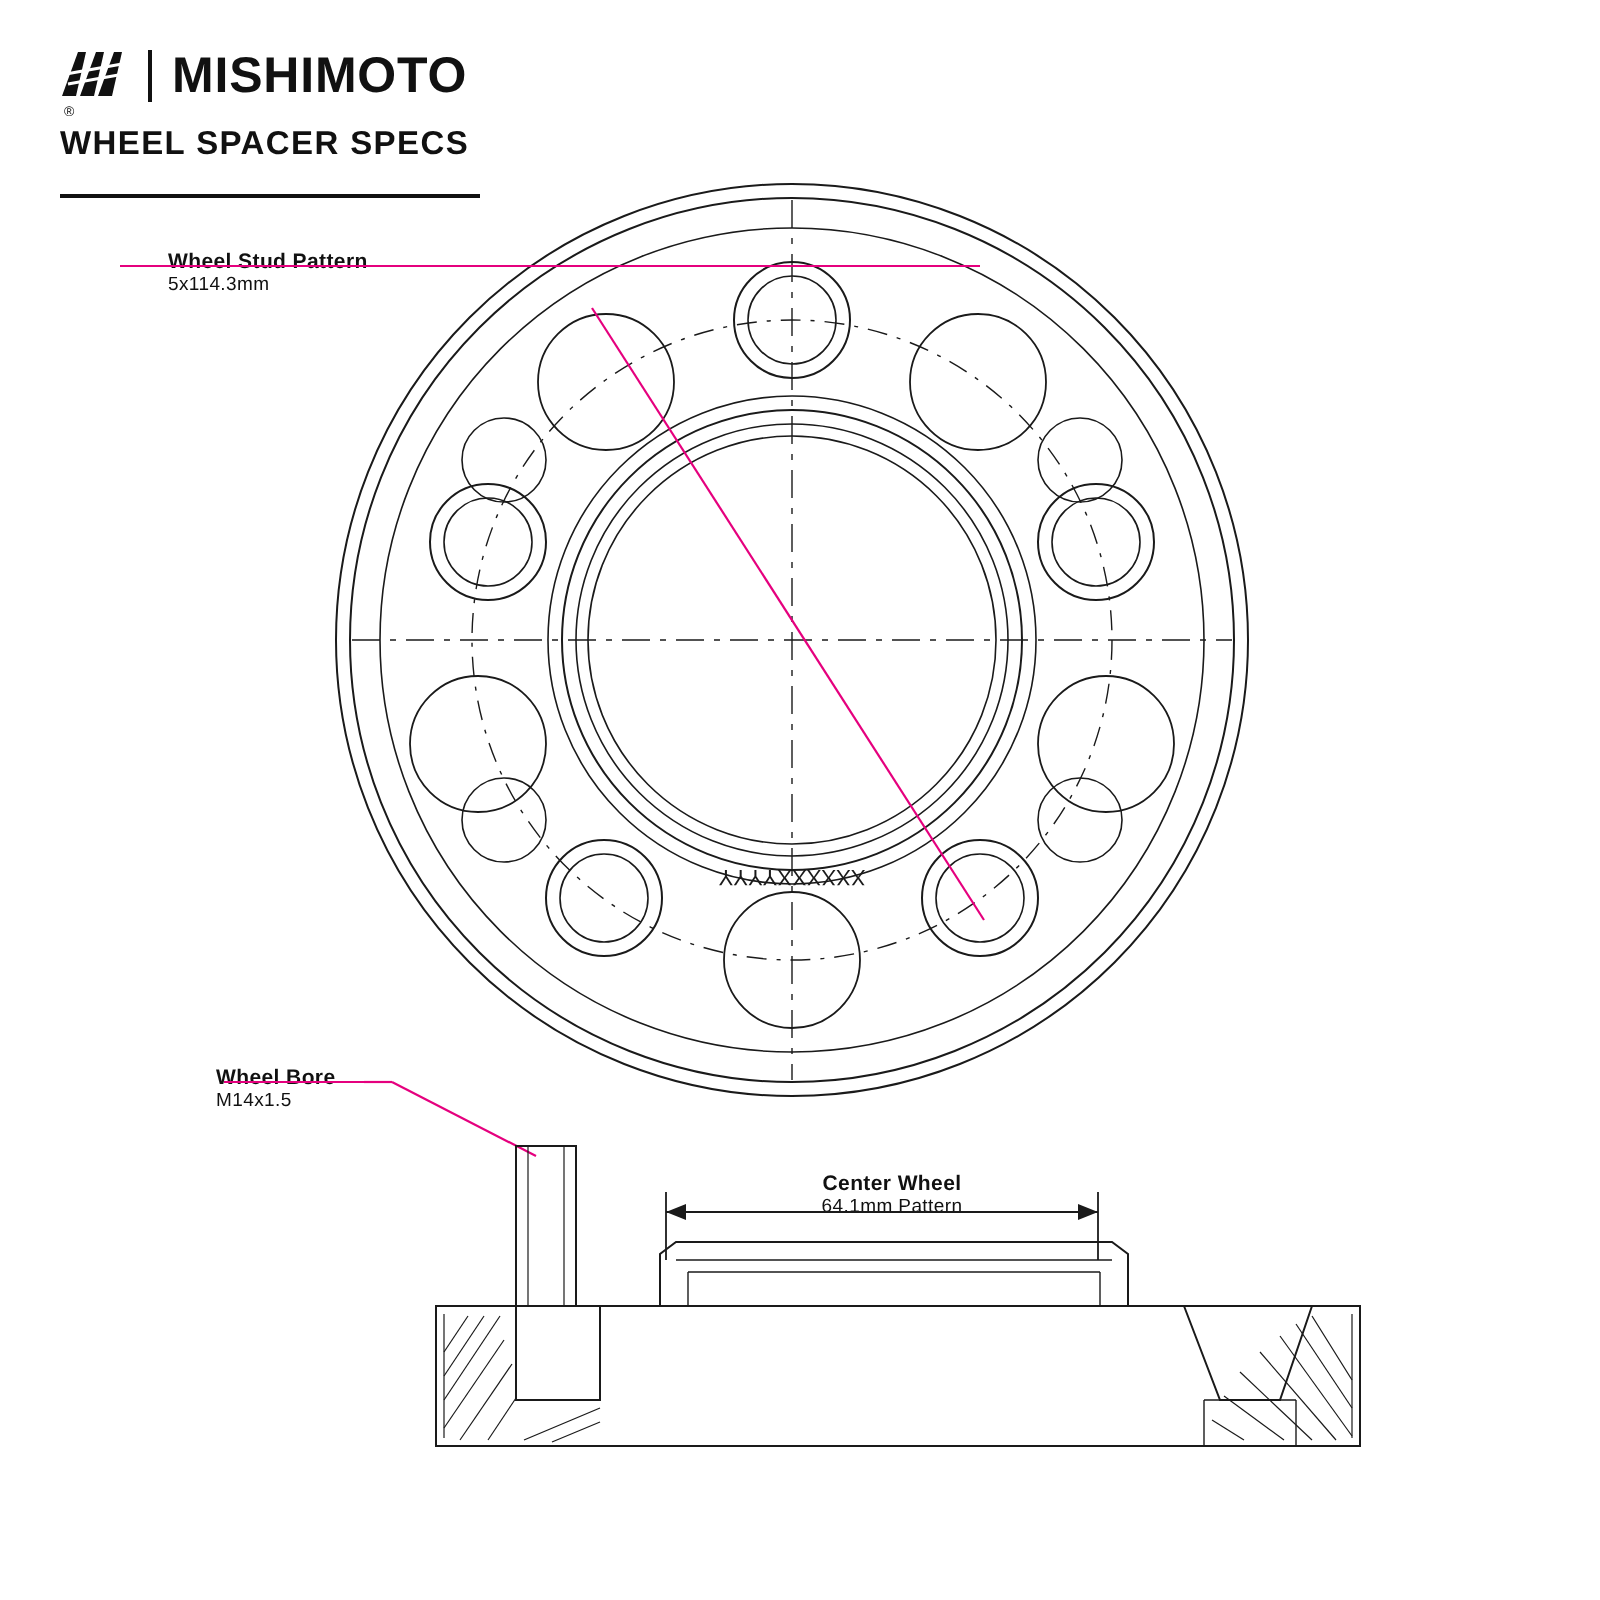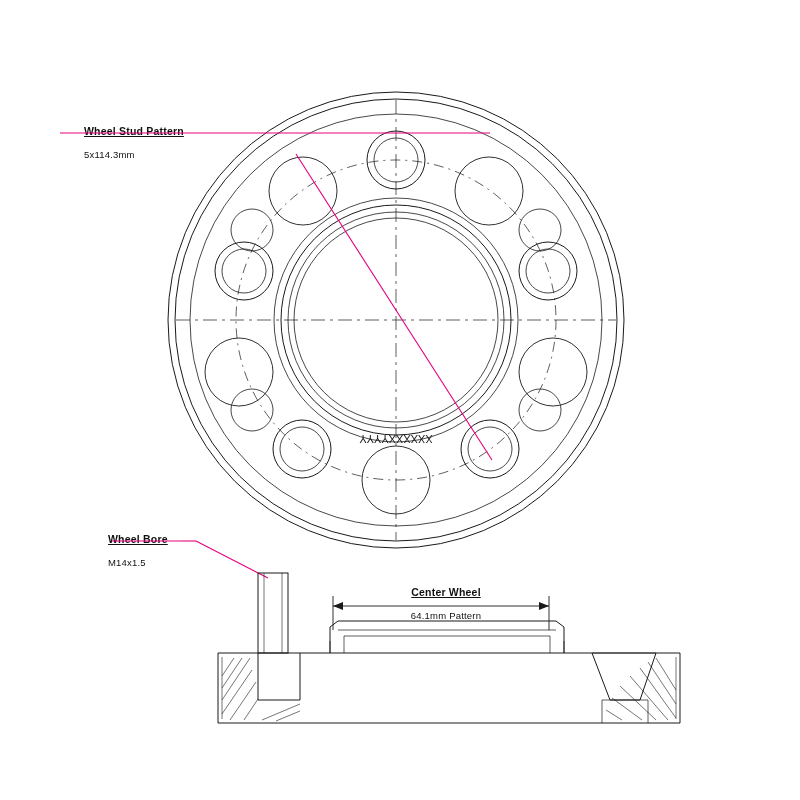--- a/index.html
+++ b/index.html
@@ -76,25 +76,24 @@
 
   
   .callout {
     position: absolute;
   }
   .callout .c-title {
     font-size: 10.5px;
     font-weight: bold;
     letter-spacing: 0.2px;
     white-space: nowrap;
-    text-decoration: underline;
   }
   .callout .c-value {
     font-size: 9.5px;
-    margin-top: 12px;
+    margin-top: 0;
     letter-spacing: 0.2px;
     white-space: nowrap;
   }
   #callout-stud-pattern { left: 84px; top: 125px; }
   #callout-wheel-stud { left: 108px; top: 533px; }
 
   #callout-center-bore {
     left: 366px;
     top: 586px;
     text-align: center;
@@ -110,20 +109,42 @@
     top: 0;
     width: 800px;
     height: 800px;
   }
 </style>
 </head>
 <body>
 
 <div id="page">
 
+  <div id="header">
+    <div id="brand-row">
+      <div id="brand-mark">
+        <svg width="36" height="30" viewBox="0 0 36 30">
+          <g fill="#111111">
+            <polygon points="1,25 9,3 13,3 8,25"></polygon>
+            <polygon points="10,25 18,3 22,3 17,25"></polygon>
+            <polygon points="19,25 27,3 31,3 26,25"></polygon>
+          </g>
+          <g stroke="#ffffff" stroke-width="1.6">
+            <line x1="3" y1="14" x2="31" y2="9"></line>
+            <line x1="4" y1="19" x2="32" y2="14"></line>
+          </g>
+        </svg>
+        <span id="reg-mark">®</span>
+      </div>
+      <div id="brand-divider"></div>
+      <div id="brand-name">MISHIMOTO</div>
+    </div>
+    <div id="doc-subtitle">WHEEL SPACER SPECS</div>
+    <div id="header-rule"></div>
+  </div>
 
   <div class="callout" id="callout-stud-pattern">
     <div class="c-title">Wheel Stud Pattern</div>
     <div class="c-value">5x114.3mm</div>
   </div>
 
   <div class="callout" id="callout-wheel-stud">
     <div class="c-title">Wheel Bore</div>
     <div class="c-value">M14x1.5</div>
   </div>

